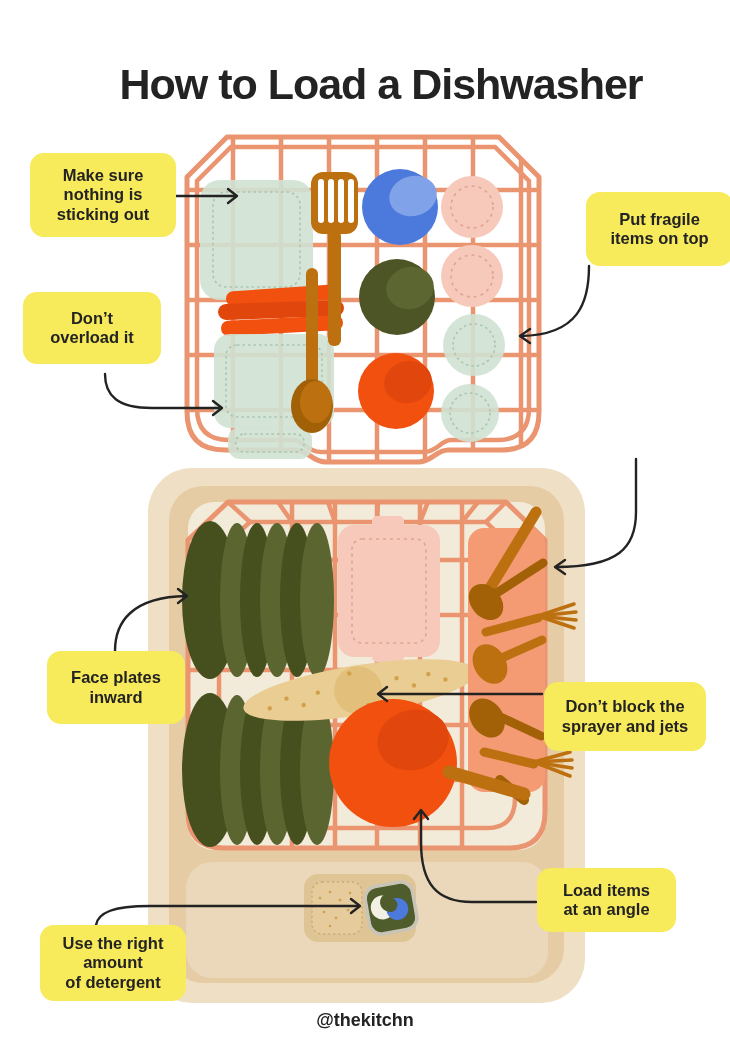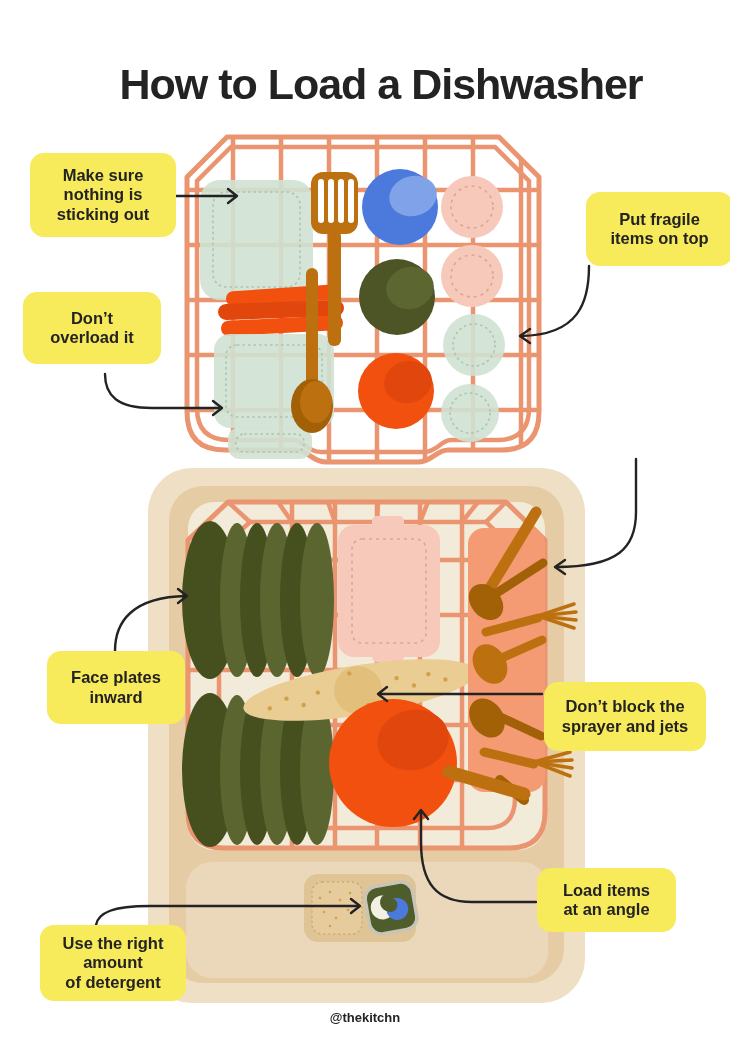--- a/index.html
+++ b/index.html
@@ -48,21 +48,21 @@
            white-space:pre-line;}
   .c-sticking{left:30px;top:153px;width:146px;height:84px;}
   .c-fragile{left:563px;top:192px;width:147px;height:74px;margin-left:23px;}
   .c-overload{left:23px;top:292px;width:138px;height:72px;}
   .c-silverware{left:570px;top:392px;width:136px;height:67px;}
   .c-face{left:47px;top:651px;width:138px;height:73px;}
   .c-sprayer{left:544px;top:662px;width:162px;height:69px;margin-top:20px;}
   .c-angle{left:537px;top:868px;width:139px;height:64px;}
   .c-detergent{left:40px;top:925px;width:146px;height:76px;}
   .credit{position:absolute;top:1010px;left:0;width:730px;text-align:center;
-          font-size:13px;font-weight:700;color:var(--ink);}
+          font-size:18px;font-weight:700;color:var(--ink);}
 
   
   .s-rack{stroke:var(--rack);fill:none;stroke-width:5;stroke-linejoin:round;}
   .s-rack-grid{stroke:var(--rack);fill:none;stroke-width:4.5;}
   .f-mint{fill:var(--mint);fill-opacity:.9;}
   .s-mintline{stroke:var(--mint_line);fill:none;stroke-width:1.6;stroke-dasharray:2.5 3;}
   .f-orange{fill:var(--orange);}
   .f-orangedark{fill:var(--orange_dark);}
   .f-brown{fill:var(--brown);}
   .f-browndark{fill:var(--brown_dark);}

